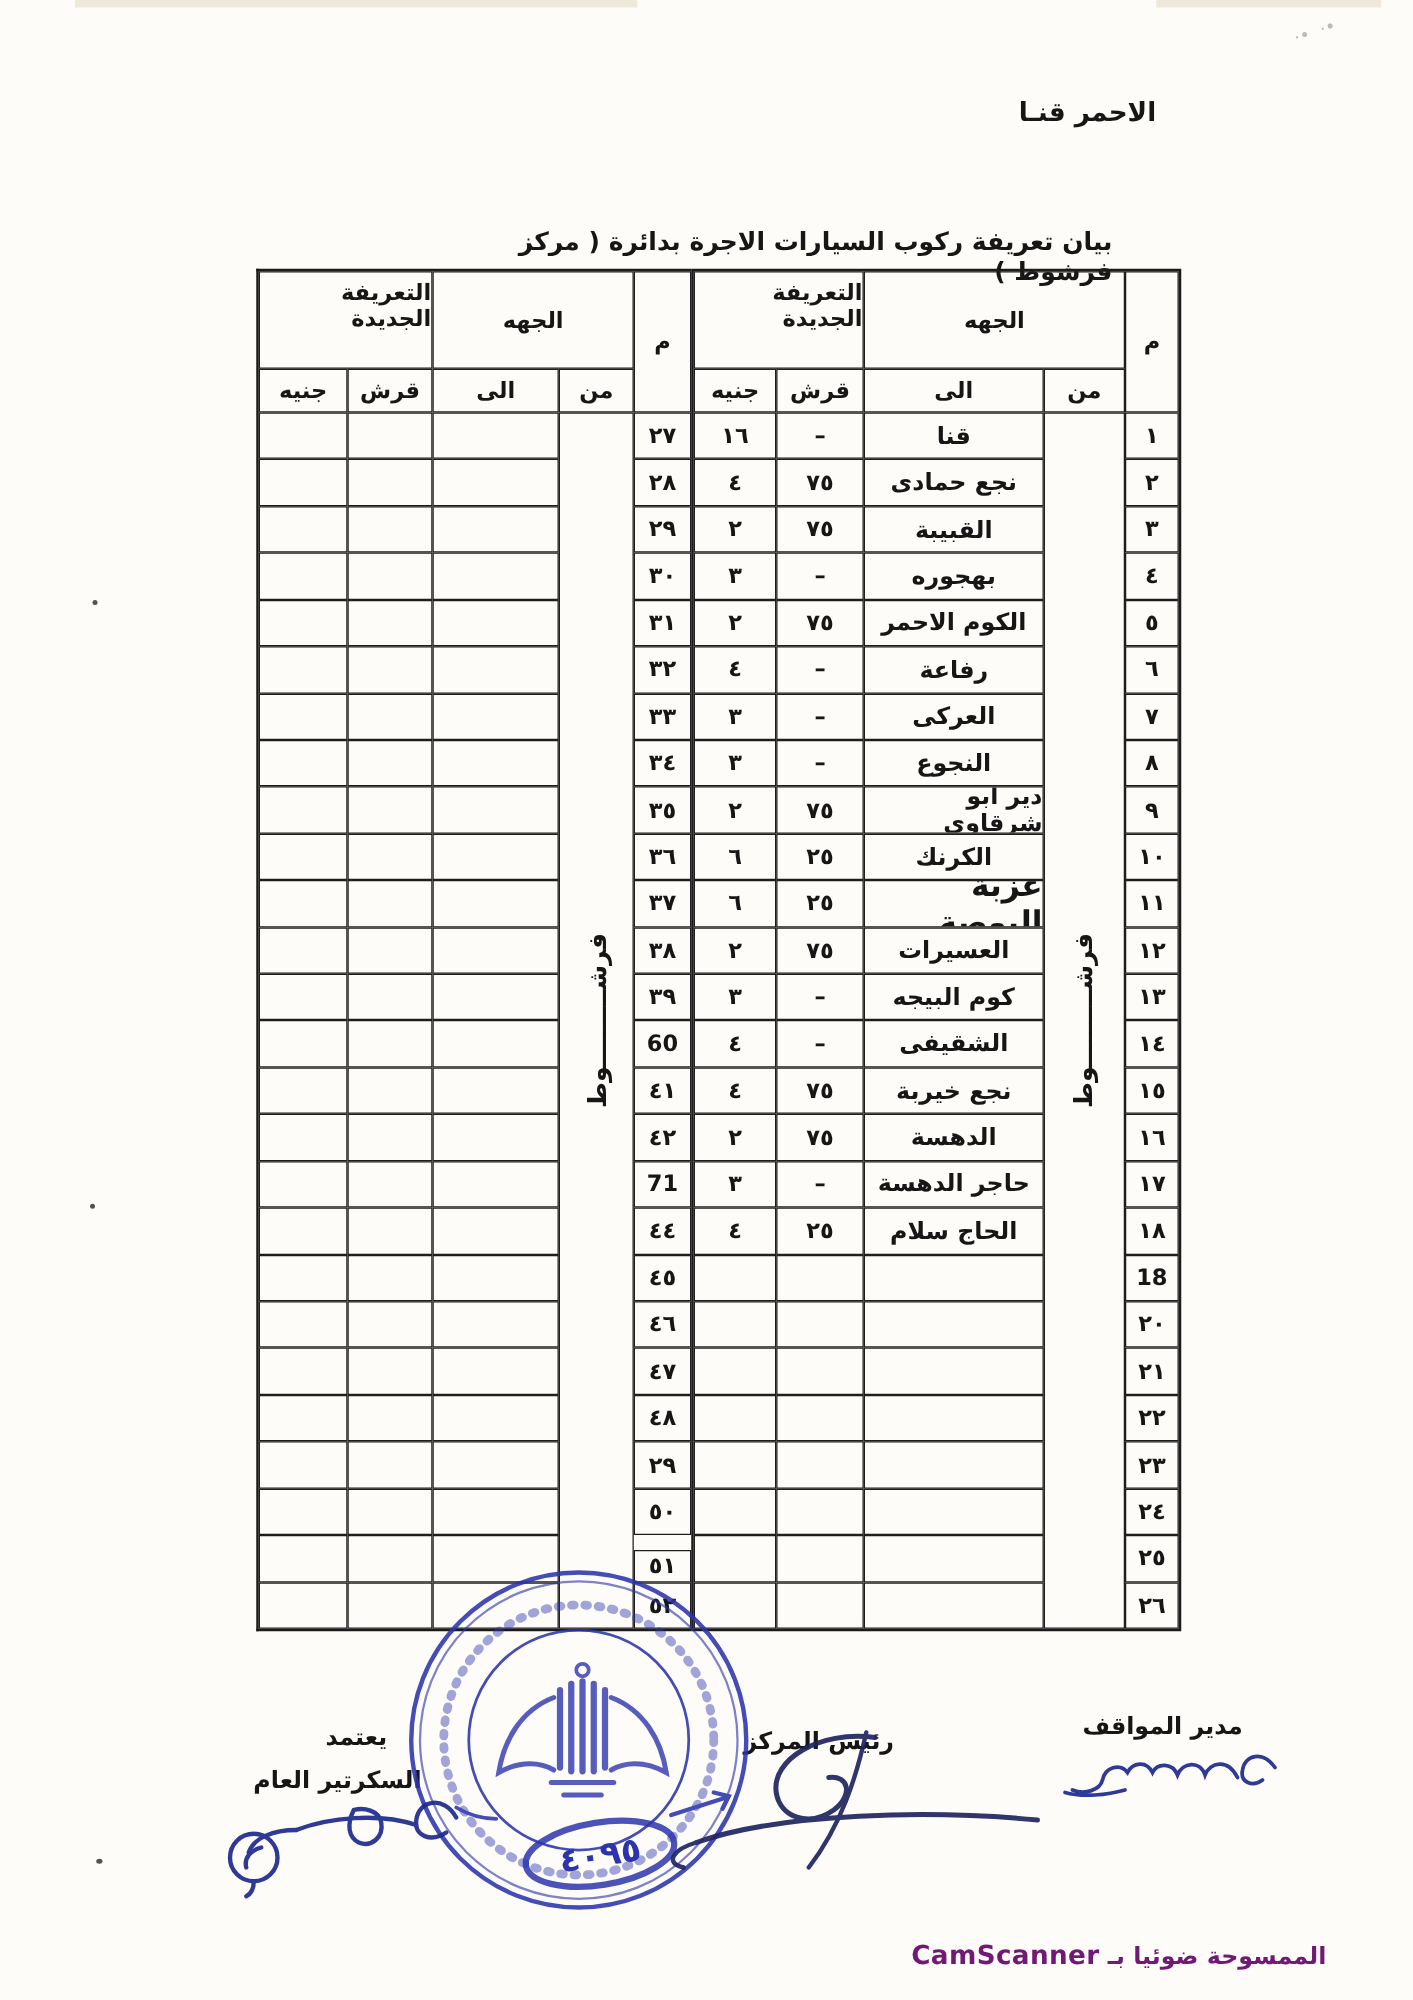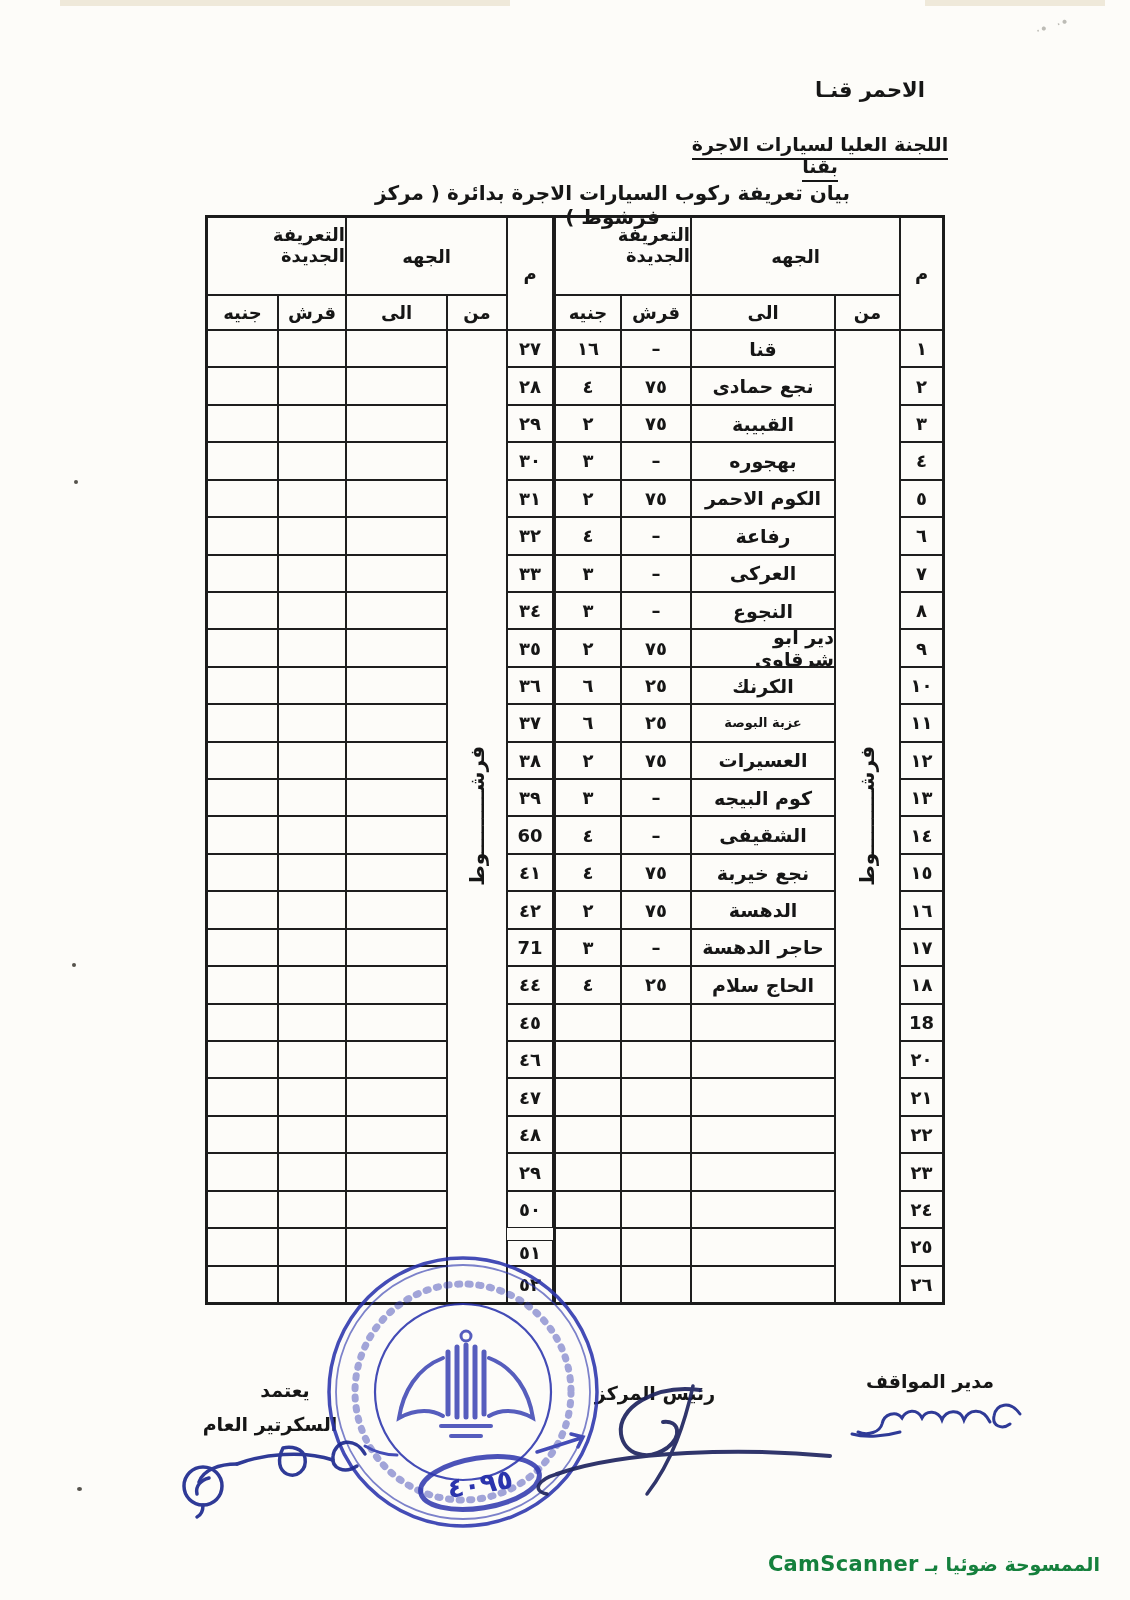--- a/index.html
+++ b/index.html
@@ -4,21 +4,21 @@
 <style>
   html,body{margin:0;padding:0;}
   body{width:1130px;height:1600px;position:relative;background:#fdfcf9;
        font-family:"DejaVu Sans",sans-serif;color:#161616;overflow:hidden;}
   .page{position:absolute;inset:0;}
   
   .gov-title{position:absolute;top:78px;left:790px;width:160px;text-align:center;
              font-size:21px;font-weight:bold;direction:rtl;}
   .committee{position:absolute;top:133px;left:690px;width:260px;text-align:center;direction:rtl;}
   .committee span{font-size:19px;font-weight:bold;border-bottom:2px solid #161616;padding-bottom:3px;}
-  .main-title{position:absolute;top:181px;left:335px;width:555px;text-align:center;
+  .main-title{position:absolute;top:181px;left:335px;width:555px;text-align:right;
               font-size:20px;font-weight:bold;direction:rtl;}
   .main-title .district{font-weight:900;letter-spacing:.5px;}
   
   .tariff-table{position:absolute;top:215px;left:205px;width:740px;height:1090px;
                 direction:rtl;display:flex;}
   .half{display:grid;grid-template-rows:78px 35px repeat(26,1fr);height:100%;
         box-sizing:border-box;border:2px solid #1b1b1b;}
   .half.right{width:392px;grid-template-columns:43px 65px 1fr 70px 66px;}
   .half.left {width:348px;border-right:none;grid-template-columns:46px 60px 1fr 68px 71px;}
   .c{border:1px solid #1e1e1e;display:flex;align-items:center;justify-content:center;
@@ -28,44 +28,41 @@
   .from-cell{position:relative;}
   .vtext{transform:rotate(-90deg);white-space:nowrap;font-size:20px;font-weight:bold;}
   
   .sig-label{position:absolute;font-size:19px;font-weight:bold;text-align:center;direction:rtl;}
   #lbl-stations{top:1370px;left:845px;width:170px;}
   #lbl-chief{top:1382px;left:575px;width:160px;}
   #lbl-approve{top:1379px;left:235px;width:100px;}
   #lbl-secretary{top:1413px;left:195px;width:150px;}
   svg{position:absolute;overflow:visible;}
   
-  .footer{position:absolute;top:1552px;left:690px;width:410px;text-align:right;direction:rtl;
-          font-size:19px;font-weight:bold;color:#15803d;}
+  .footer{position:absolute;top:1552px;left:690px;width:410px;text-align:center;direction:rtl;
+          font-size:19px;font-weight:bold;color:#701a75;}
   .footer .app{font-weight:800;font-size:21px;letter-spacing:.3px;}
   
   .speck{position:absolute;background:#55524c;border-radius:50%;}
   .smudge{position:absolute;background:#efe9da;}
   .corner-mark{position:absolute;color:#bdbcb6;font-size:14px;transform:rotate(-18deg);}
 </style>
 </head>
 <body style="color: rgb(22, 22, 22);">
 
 <div class="page">
 
   <div class="smudge" style="top:0;left:60px;width:450px;height:6px;"></div>
   <div class="smudge" style="top:0;left:925px;width:180px;height:6px;"></div>
   <div class="corner-mark" style="top:18px;left:1035px;">·•&nbsp;&nbsp;·•</div>
   <div class="speck" style="top:480px;left:74px;width:4px;height:4px;"></div>
   <div class="speck" style="top:963px;left:72px;width:4px;height:4px;"></div>
   <div class="speck" style="top:1487px;left:77px;width:5px;height:4px;"></div>
 
   <div class="gov-title">الاحمر قنـا</div>
-  <div class="committee">
-    <span>اللجنة العليا لسيارات الاجرة بقنا</span>
-  </div>
   <div class="main-title">
     <span>بيان تعريفة ركوب السيارات الاجرة بدائرة</span>
     <span class="district">( مركز فرشوط )</span>
   </div>
 
   <div class="tariff-table">
     <div class="half right" id="half-right">
       <div class="c h" style="grid-column:1;grid-row:1/3">م</div>
       <div class="c h" style="grid-column:2/4;grid-row:1">الجهه</div>
       <div class="c h tariff-h" style="grid-column:4/6;grid-row:1">التعريفة الجديدة</div>
@@ -110,21 +107,21 @@
         <div class="c" style="grid-area: 10 / 5;">٣</div>
         <div class="c" style="grid-area: 11 / 1;">٩</div>
         <div class="c" style="grid-area: 11 / 3; font-size: 19px;">دير ابو شرقاوى</div>
         <div class="c" style="grid-area: 11 / 4;">٧٥</div>
         <div class="c" style="grid-area: 11 / 5;">٢</div>
         <div class="c" style="grid-area: 12 / 1;">١٠</div>
         <div class="c" style="grid-area: 12 / 3; font-size: 19px;">الكرنك</div>
         <div class="c" style="grid-area: 12 / 4;">٢٥</div>
         <div class="c" style="grid-area: 12 / 5;">٦</div>
         <div class="c" style="grid-area: 13 / 1;">١١</div>
-        <div class="c" style="grid-area: 13 / 3; font-size: 13px; text-align: right;">عزبة البوصة</div>
+        <div class="c" style="grid-area: 13 / 3; font-size: 25px; text-align: right;">عزبة البوصة</div>
         <div class="c" style="grid-area: 13 / 4;">٢٥</div>
         <div class="c" style="grid-area: 13 / 5;">٦</div>
         <div class="c" style="grid-area: 14 / 1;">١٢</div>
         <div class="c" style="grid-area: 14 / 3; font-size: 19px;">العسيرات</div>
         <div class="c" style="grid-area: 14 / 4;">٧٥</div>
         <div class="c" style="grid-area: 14 / 5;">٢</div>
         <div class="c" style="grid-area: 15 / 1;">١٣</div>
         <div class="c" style="grid-area: 15 / 3; font-size: 19px;">كوم البيجه</div>
         <div class="c" style="grid-area: 15 / 4;">–</div>
         <div class="c" style="grid-area: 15 / 5;">٣</div>

